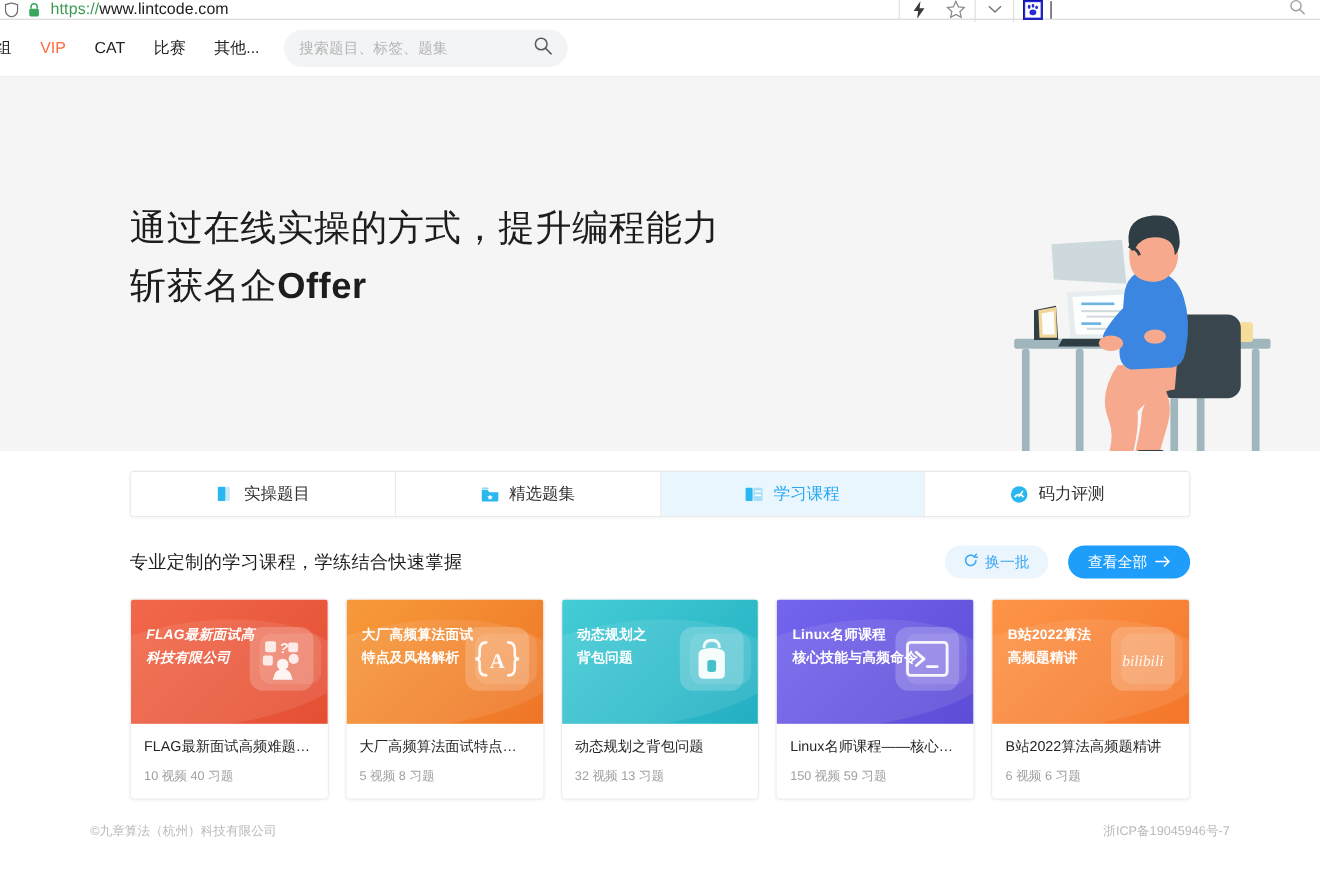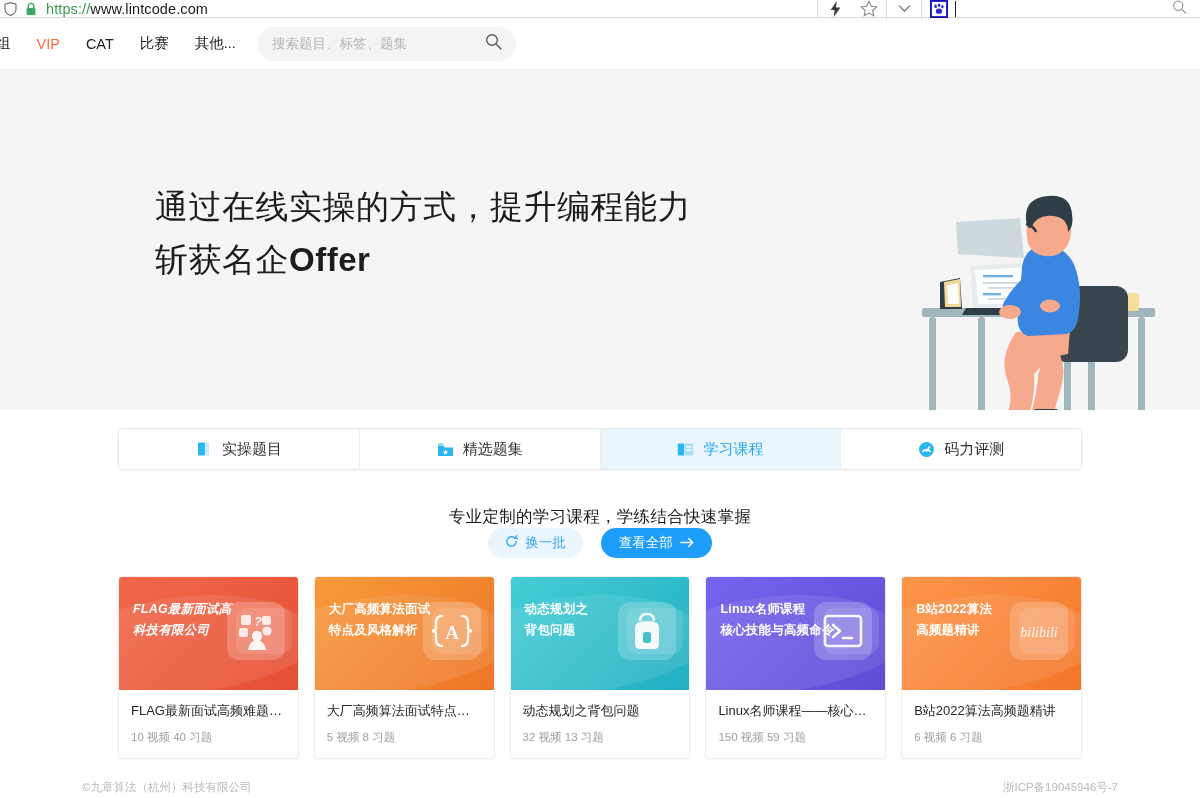--- a/index.html
+++ b/index.html
@@ -146,21 +146,20 @@
     width: 1200px;
     height: 100%;
     margin: 0 auto;
     position: relative;
     display: flex;
     align-items: center;
   }
   .hero-copy {
     padding-left: 118px;
     margin-top: -14px;
-    margin-left: 37px;
   }
   .hero-line {
     font-size: 33px;
     color: #1d1d1d;
     line-height: 1.62;
     letter-spacing: 0.5px;
     font-weight: 400;
   }
   .hero-line .bold-en { font-weight: 700; }
   .hero-art {
@@ -206,22 +205,21 @@
   .tab-icon {
     width: 17px; height: 17px;
     display: flex; align-items: center; justify-content: center;
   }
 
   
   .sec-head {
     display: flex;
     align-items: center;
     justify-content: space-between;
-    margin-top: 36px;
-    flex-direction: column;
+    margin-top: 26px;
   }
   .sec-title {
     font-size: 16.5px;
     color: #1d1d1d;
     letter-spacing: 0.3px;
   }
   .sec-actions { display: flex; align-items: center; gap: 18px; }
   .btn-refresh {
     height: 30px;
     padding: 0 17px;

